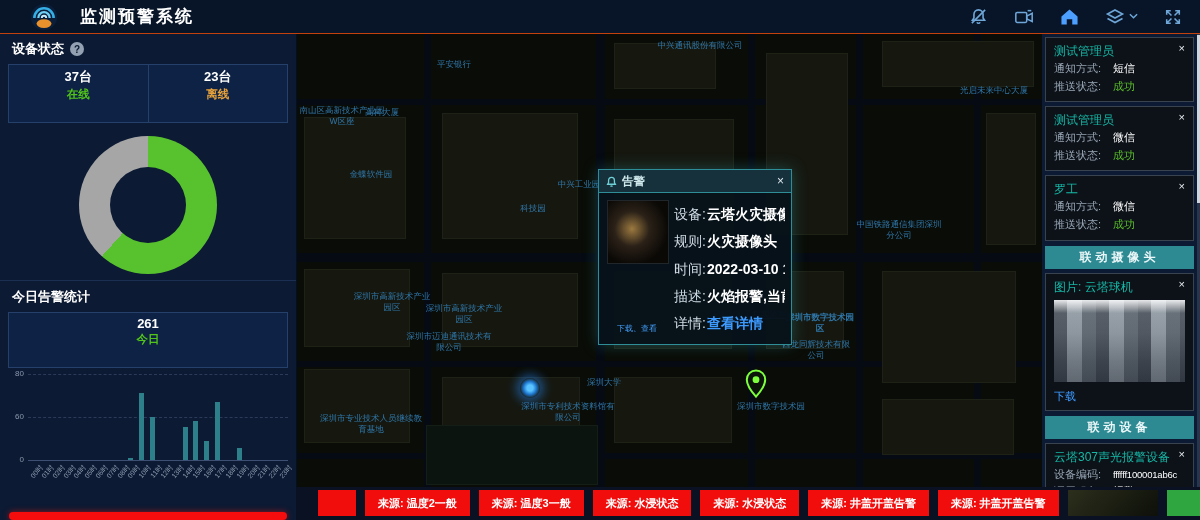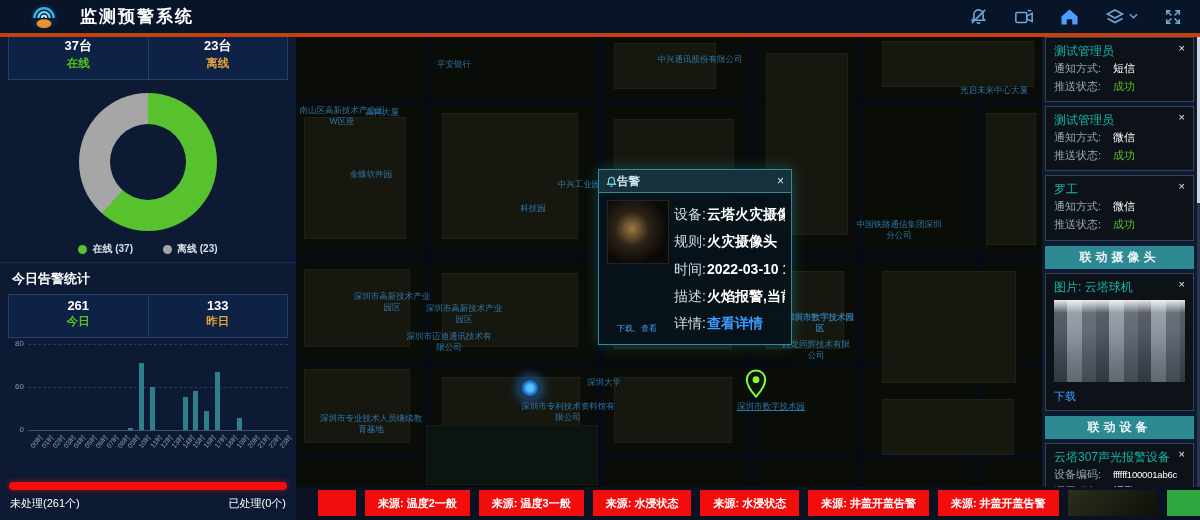--- a/index.html
+++ b/index.html
@@ -1,34 +1,34 @@
 <!DOCTYPE html>
 <html><head>
 <meta charset="utf-8">
 <style>
   html,body{margin:0;padding:0}
   body{width:1200px;height:520px;position:relative;overflow:hidden;background:#0c1a33;
        font-family:"Liberation Sans","DejaVu Sans",sans-serif;-webkit-font-smoothing:antialiased}
   
   .header{position:absolute;left:0;top:0;width:1200px;height:33px;background:#081528;
-          border-bottom:4px solid #c2410c;display:flex;align-items:center;z-index:20}
+          border-bottom:1px solid #c2410c;display:flex;align-items:center;z-index:20}
   .logo{margin-left:30px;width:28px;height:28px}
   .title{margin-left:22px;color:#fff;font-size:17px;font-weight:bold;letter-spacing:2px}
   .hicons{margin-left:auto;margin-right:18px;display:flex;align-items:center;gap:26px}
   .hicon{display:flex;align-items:center;cursor:pointer}
   
   .left{position:absolute;left:0;top:33px;width:296px;height:487px;background:#0c1a33;
         border-right:1px solid #04101f;overflow:hidden;z-index:10}
   .sec-title{display:flex;align-items:center;gap:6px;padding:7px 12px 6px;color:#fff;
              font-size:13px;font-weight:bold}
   .sec-title.bt{border-top:1px solid #1b2f52;margin-top:6px}
   .help{width:14px;height:14px;border-radius:50%;background:#93a1b2;color:#0c1a33;font-size:10px;
         font-weight:bold;display:flex;align-items:center;justify-content:center;cursor:pointer}
   .stat-table{display:flex;margin:0 8px;border:1px solid #24406b;background:#0d2244}
-  .stat-cell{flex:1;text-align:center;padding:3px 0 8px;border-left:1px solid #24406b}
+  .stat-cell{flex:1;text-align:center;padding:3px 0 20px;border-left:1px solid #24406b}
   .stat-cell:first-child{border-left:none}
   .stat-value{font-size:13px;font-weight:bold;color:#fff}
   .stat-label{font-size:11.5px;font-weight:bold;color:#d7e0ea;margin-top:1px}
   .donut-wrap{display:flex;justify-content:center;margin-top:13px}
   .donut{width:138px;height:138px;border-radius:50%;position:relative}
   .donut::after{content:"";position:absolute;left:31px;top:31px;width:76px;height:76px;
                 border-radius:50%;background:#0c1a33}
   .legend{display:flex;justify-content:center;gap:30px;margin-top:11px}
   .legend-item{display:flex;align-items:center;gap:5px;color:#d7e0ea;font-size:10px;font-weight:bold}
   .dot{width:9px;height:9px;border-radius:50%;display:inline-block}
@@ -55,21 +55,21 @@
   .roads i{position:absolute;background:#060a12}
   .blocks i{position:absolute;background:#161810;border:1px solid rgba(130,150,100,.08)}
   .blocks i.park{background:#0c1410}
   .map-label{position:absolute;font-size:8.5px;line-height:1.25;color:#2f76a8;text-align:center;z-index:2}
   .pin{position:absolute;left:448px;top:336px;z-index:3;cursor:pointer}
   .bluedot{position:absolute;left:224px;top:345px;width:20px;height:20px;border-radius:50%;z-index:3;
            background:radial-gradient(circle,#59c2ff 0 22%,#1e78d0 45%,rgba(20,80,160,0) 75%);
            box-shadow:0 0 10px 4px rgba(40,140,255,.45);cursor:pointer}
   .popup{position:absolute;left:302px;top:136px;width:192px;z-index:6;background:rgba(7,18,26,.96);
          border:1px solid #2e8d96;box-shadow:0 0 14px rgba(46,160,170,.35)}
-  .popup-head{height:22px;display:flex;align-items:center;padding:0 7px;
+  .popup-head{height:22px;display:flex;align-items:center;gap:5px;padding:0 7px;
               background:rgba(25,55,66,.85);border-bottom:1px solid #2e8d96;color:#cfe8ec;
               font-size:11.5px;font-weight:bold}
   .px{margin-left:auto;cursor:pointer;color:#dde7ee;font-size:12px;font-weight:normal}
   .popup-body{display:flex;padding:7px 6px 7px 8px;gap:7px}
   .pthumb-col{width:60px;flex:none;position:relative}
   .pthumb{width:60px;height:62px;border:1px solid #20262a;
           background:radial-gradient(circle at 40% 45%,rgba(255,190,90,.6),rgba(150,80,20,.25) 35%,#0b0906 72%)}
   .plinks{position:absolute;left:0;right:0;bottom:3px;text-align:center;font-size:8px;color:#45a2ff;cursor:pointer}
   .prows{flex:1;min-width:0;padding-top:1px}
   .prow{display:flex;font-size:14px;line-height:1.95;color:#fff}
@@ -152,55 +152,45 @@
       </span>
     <span class="hicon">
       <svg width="18" height="18" viewBox="0 0 20 20" fill="none" stroke="#6ea6d8" stroke-width="1.7">
         <path d="M8.3 8.3L3 3M3 7.5V3h4.5M11.7 8.3L17 3M17 7.5V3h-4.5M8.3 11.7L3 17M3 12.5V17h4.5M11.7 11.7L17 17M17 12.5V17h-4.5"></path>
       </svg>
       </span>
   </div>
 </div>
 
 <div class="left">
+  <div class="sec-title">
+    <span>设备状态</span>
+    <span class="help">?</span>
+  </div>
   <div class="stat-table" id="device-stats">
       <div class="stat-cell">
         <div class="stat-value">37台</div>
         <div class="stat-label" style="color: rgb(82, 196, 26);">在线</div>
       </div>
       <div class="stat-cell">
         <div class="stat-value">23台</div>
         <div class="stat-label" style="color: rgb(230, 162, 60);">离线</div>
       </div>
     </div>
   <div class="donut-wrap">
     <div class="donut" id="donut" style="background: conic-gradient(rgb(87, 194, 45) 0deg, rgb(87, 194, 45) 61.6667%, rgb(166, 166, 166) 61.6667%, rgb(166, 166, 166) 100%);"></div>
   </div>
-  <div class="legend" id="donut-legend">
-      <div class="legend-item">
-        <div class="dot" style="background: rgb(87, 194, 45);"></div>
-        <div>在线 (37)</div>
-      </div>
-      <div class="legend-item">
-        <div class="dot" style="background: rgb(166, 166, 166);"></div>
-        <div>离线 (23)</div>
-      </div>
-    </div>
 
   <div class="sec-title bt">
     <span>今日告警统计</span>
   </div>
   <div class="stat-table" id="today-stats">
       <div class="stat-cell">
         <div class="stat-value">261</div>
         <div class="stat-label" style="color: rgb(82, 196, 26);">今日</div>
-      </div>
-      <div class="stat-cell">
-        <div class="stat-value">133</div>
-        <div class="stat-label" style="color: rgb(230, 162, 60);">昨日</div>
       </div>
     </div>
   <div class="chart">
     <div class="yaxis" id="yaxis">
         <span style="bottom: -4px;">0</span>
         <span style="bottom: 39px;">60</span>
         <span style="bottom: 82px;">80</span>
       </div>
     <div class="plot">
       <i class="grid g80"></i>
@@ -392,37 +382,37 @@
     <i style="left:318px;top:238px;width:116px;height:76px"></i>
     <i style="left:470px;top:238px;width:76px;height:76px"></i>
     <i style="left:586px;top:238px;width:132px;height:110px"></i>
     <i style="left:8px;top:336px;width:104px;height:72px"></i>
     <i style="left:146px;top:344px;width:136px;height:64px"></i>
     <i style="left:318px;top:344px;width:116px;height:64px"></i>
     <i style="left:586px;top:366px;width:130px;height:54px"></i>
     <i class="park" style="left:130px;top:392px;width:170px;height:58px"></i>
   </div>
   <div id="map-labels">
-      <div class="map-label" style="left: 356px; top: 21px; width: 96px;">中兴通讯股份有限公司</div>
+      <div class="map-label" style="left: 356px; top: 8px; width: 96px; font-family: Liberation Mono, monospace;">中兴通讯股份有限公司</div>
       <div class="map-label" style="left: 128px; top: 26px; width: 60px;">平安银行</div>
       <div class="map-label" style="left: 2px; top: 34px; width: 88px; margin-top: 38px;">南山区高新技术产业园W区座</div>
       <div class="map-label" style="left: 650px; top: 52px; width: 96px;">光启未来中心大厦</div>
       <div class="map-label" style="left: 56px; top: 74px; width: 60px;">高科大厦</div>
       <div class="map-label" style="left: 40px; top: 136px; width: 70px;">金蝶软件园</div>
       <div class="map-label" style="left: 248px; top: 146px; width: 70px;">中兴工业园</div>
       <div class="map-label" style="left: 212px; top: 170px; width: 50px;">科技园</div>
       <div class="map-label" style="left: 560px; top: 186px; width: 86px;">中国铁路通信集团深圳分公司</div>
       <div class="map-label" style="left: 56px; top: 258px; width: 80px;">深圳市高新技术产业园区</div>
       <div class="map-label" style="left: 128px; top: 270px; width: 80px;">深圳市高新技术产业园区</div>
       <div class="map-label" style="left: 108px; top: 298px; width: 90px;">深圳市迈迪通讯技术有限公司</div>
       <div class="map-label" style="left: 412px; top: 276px; width: 80px; text-decoration: underline;">深圳国家工程实验室大楼</div>
       <div class="map-label" style="left: 486px; top: 279px; width: 76px; font-weight: bold;">深圳市数字技术园区</div>
       <div class="map-label" style="left: 482px; top: 306px; width: 76px;">西龙同辉技术有限公司</div>
       <div class="map-label" style="left: 278px; top: 344px; width: 60px;">深圳大学</div>
-      <div class="map-label" style="left: 420px; top: 368px; width: 110px; text-decoration: underline;">深圳市数字技术园</div>
+      <div class="map-label" style="left: 420px; top: 368px; width: 110px;">深圳市数字技术园</div>
       <div class="map-label" style="left: 224px; top: 368px; width: 96px;">深圳市专利技术资料馆有限公司</div>
       <div class="map-label" style="left: 20px; top: 380px; width: 110px;">深圳市专业技术人员继续教育基地</div>
     </div>
   <div class="pin">
     <svg width="24" height="30" viewBox="0 0 24 30">
       <path d="M12 1.5C6.8 1.5 2.8 5.5 2.8 10.7c0 6.6 9.2 17 9.2 17s9.2-10.4 9.2-17C21.2 5.5 17.2 1.5 12 1.5z" fill="#0c140a" stroke="#7dff3d" stroke-width="2"></path>
       <circle cx="12" cy="10.7" r="3.4" fill="#7dff3d"></circle>
     </svg>
   </div>
   <div class="bluedot"></div>

